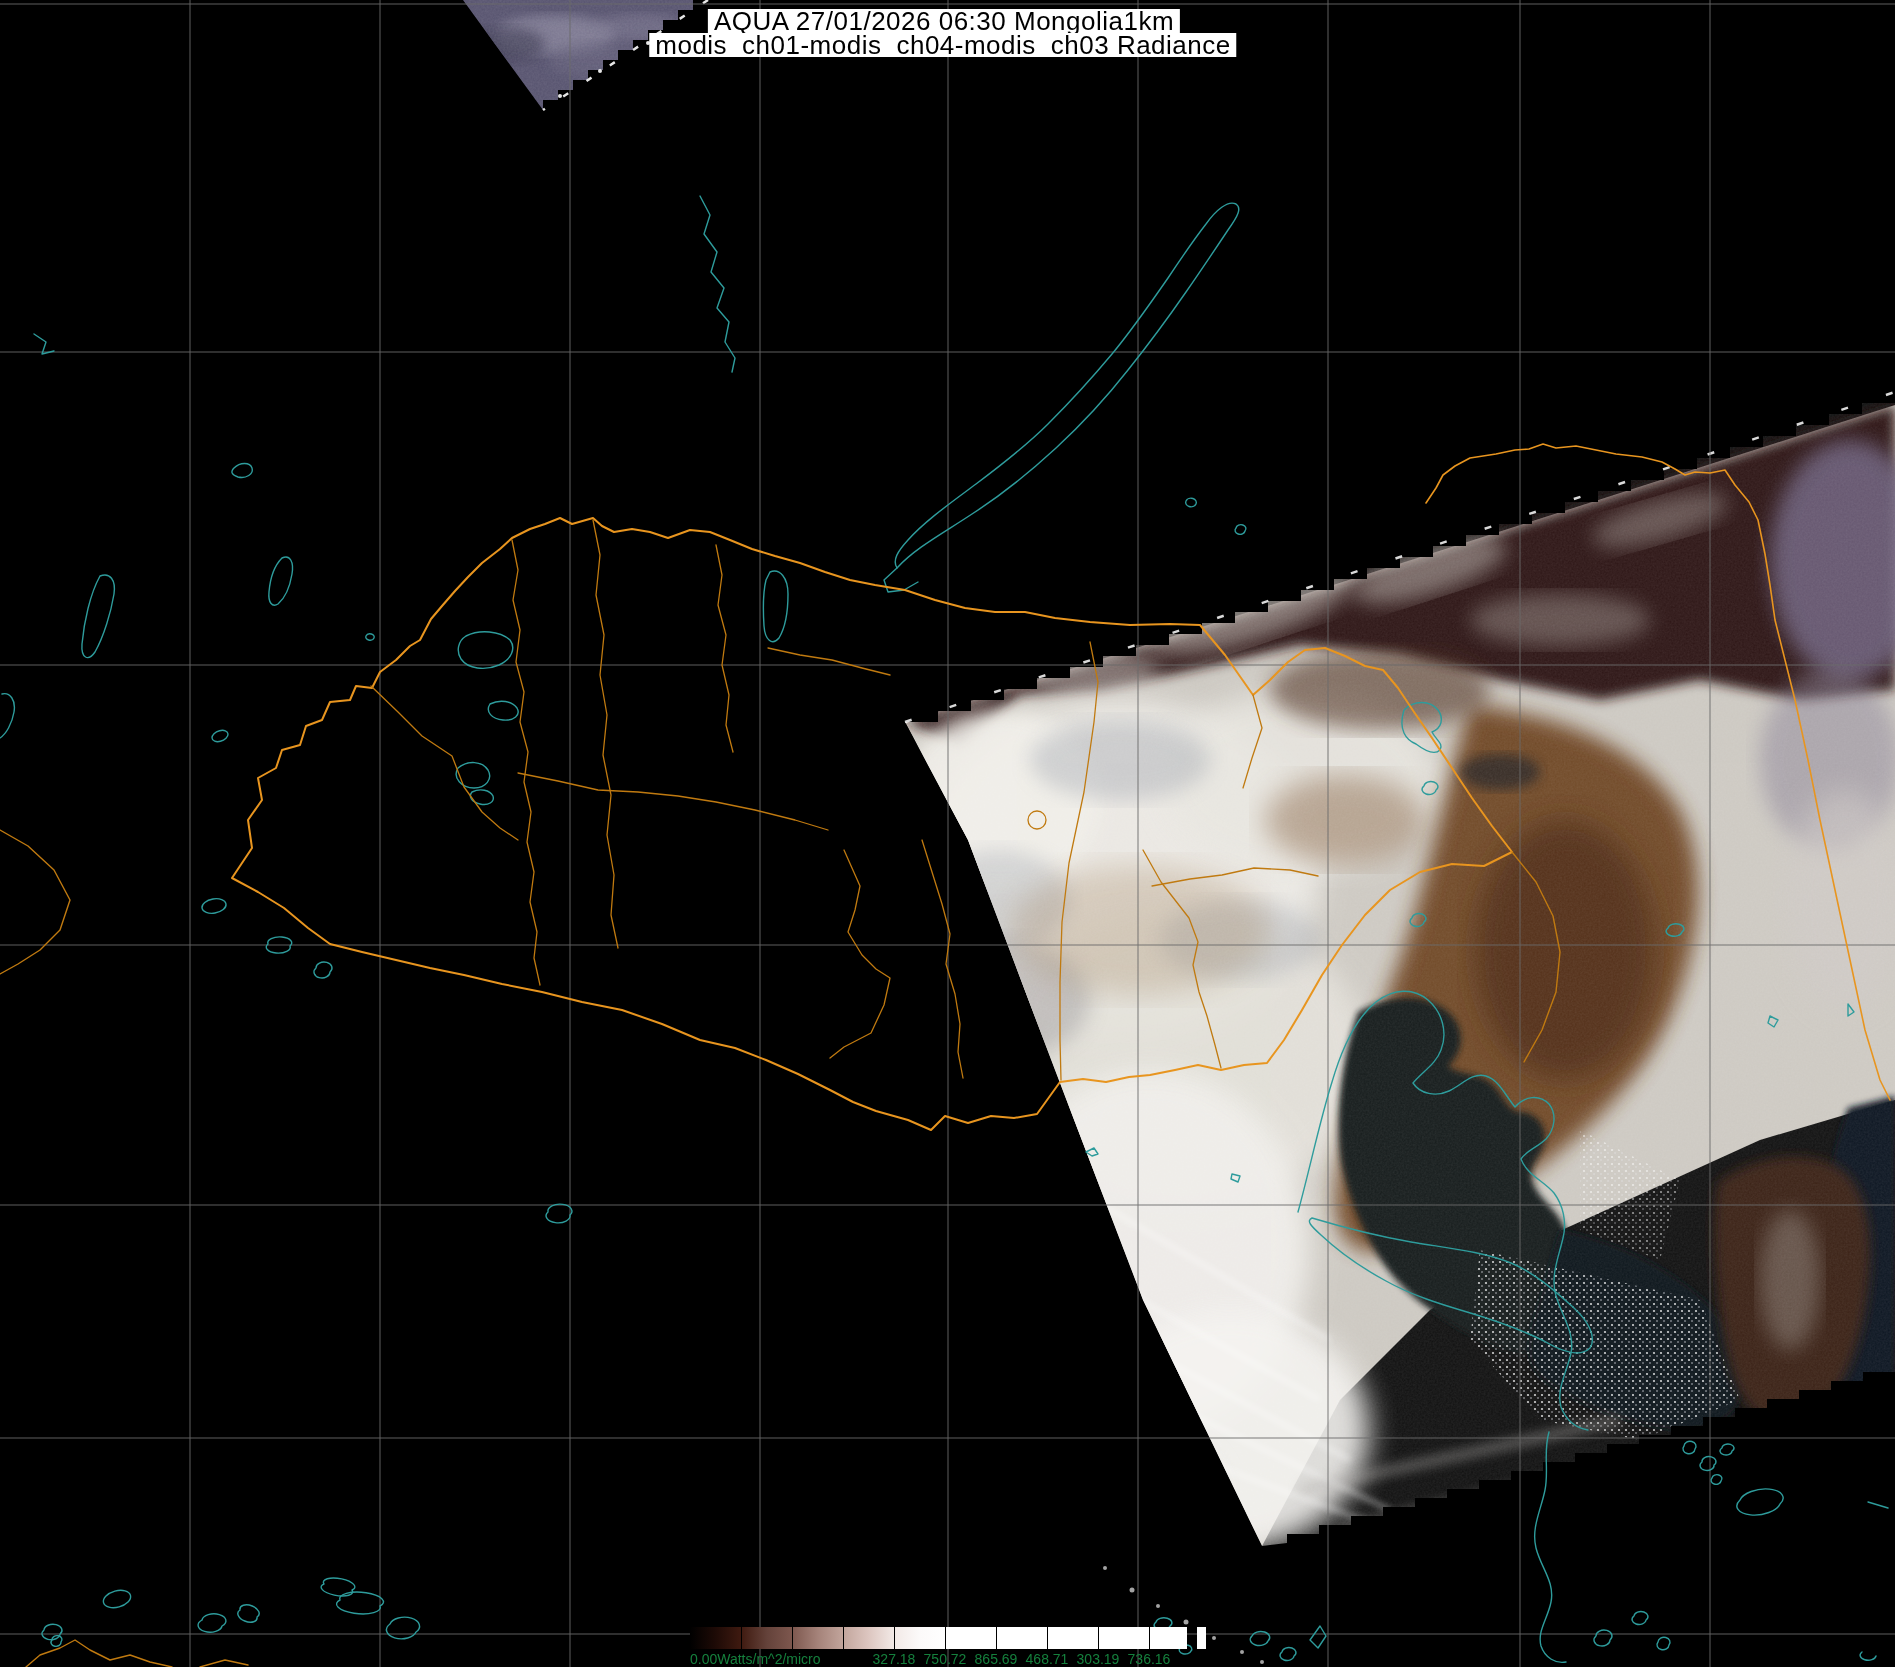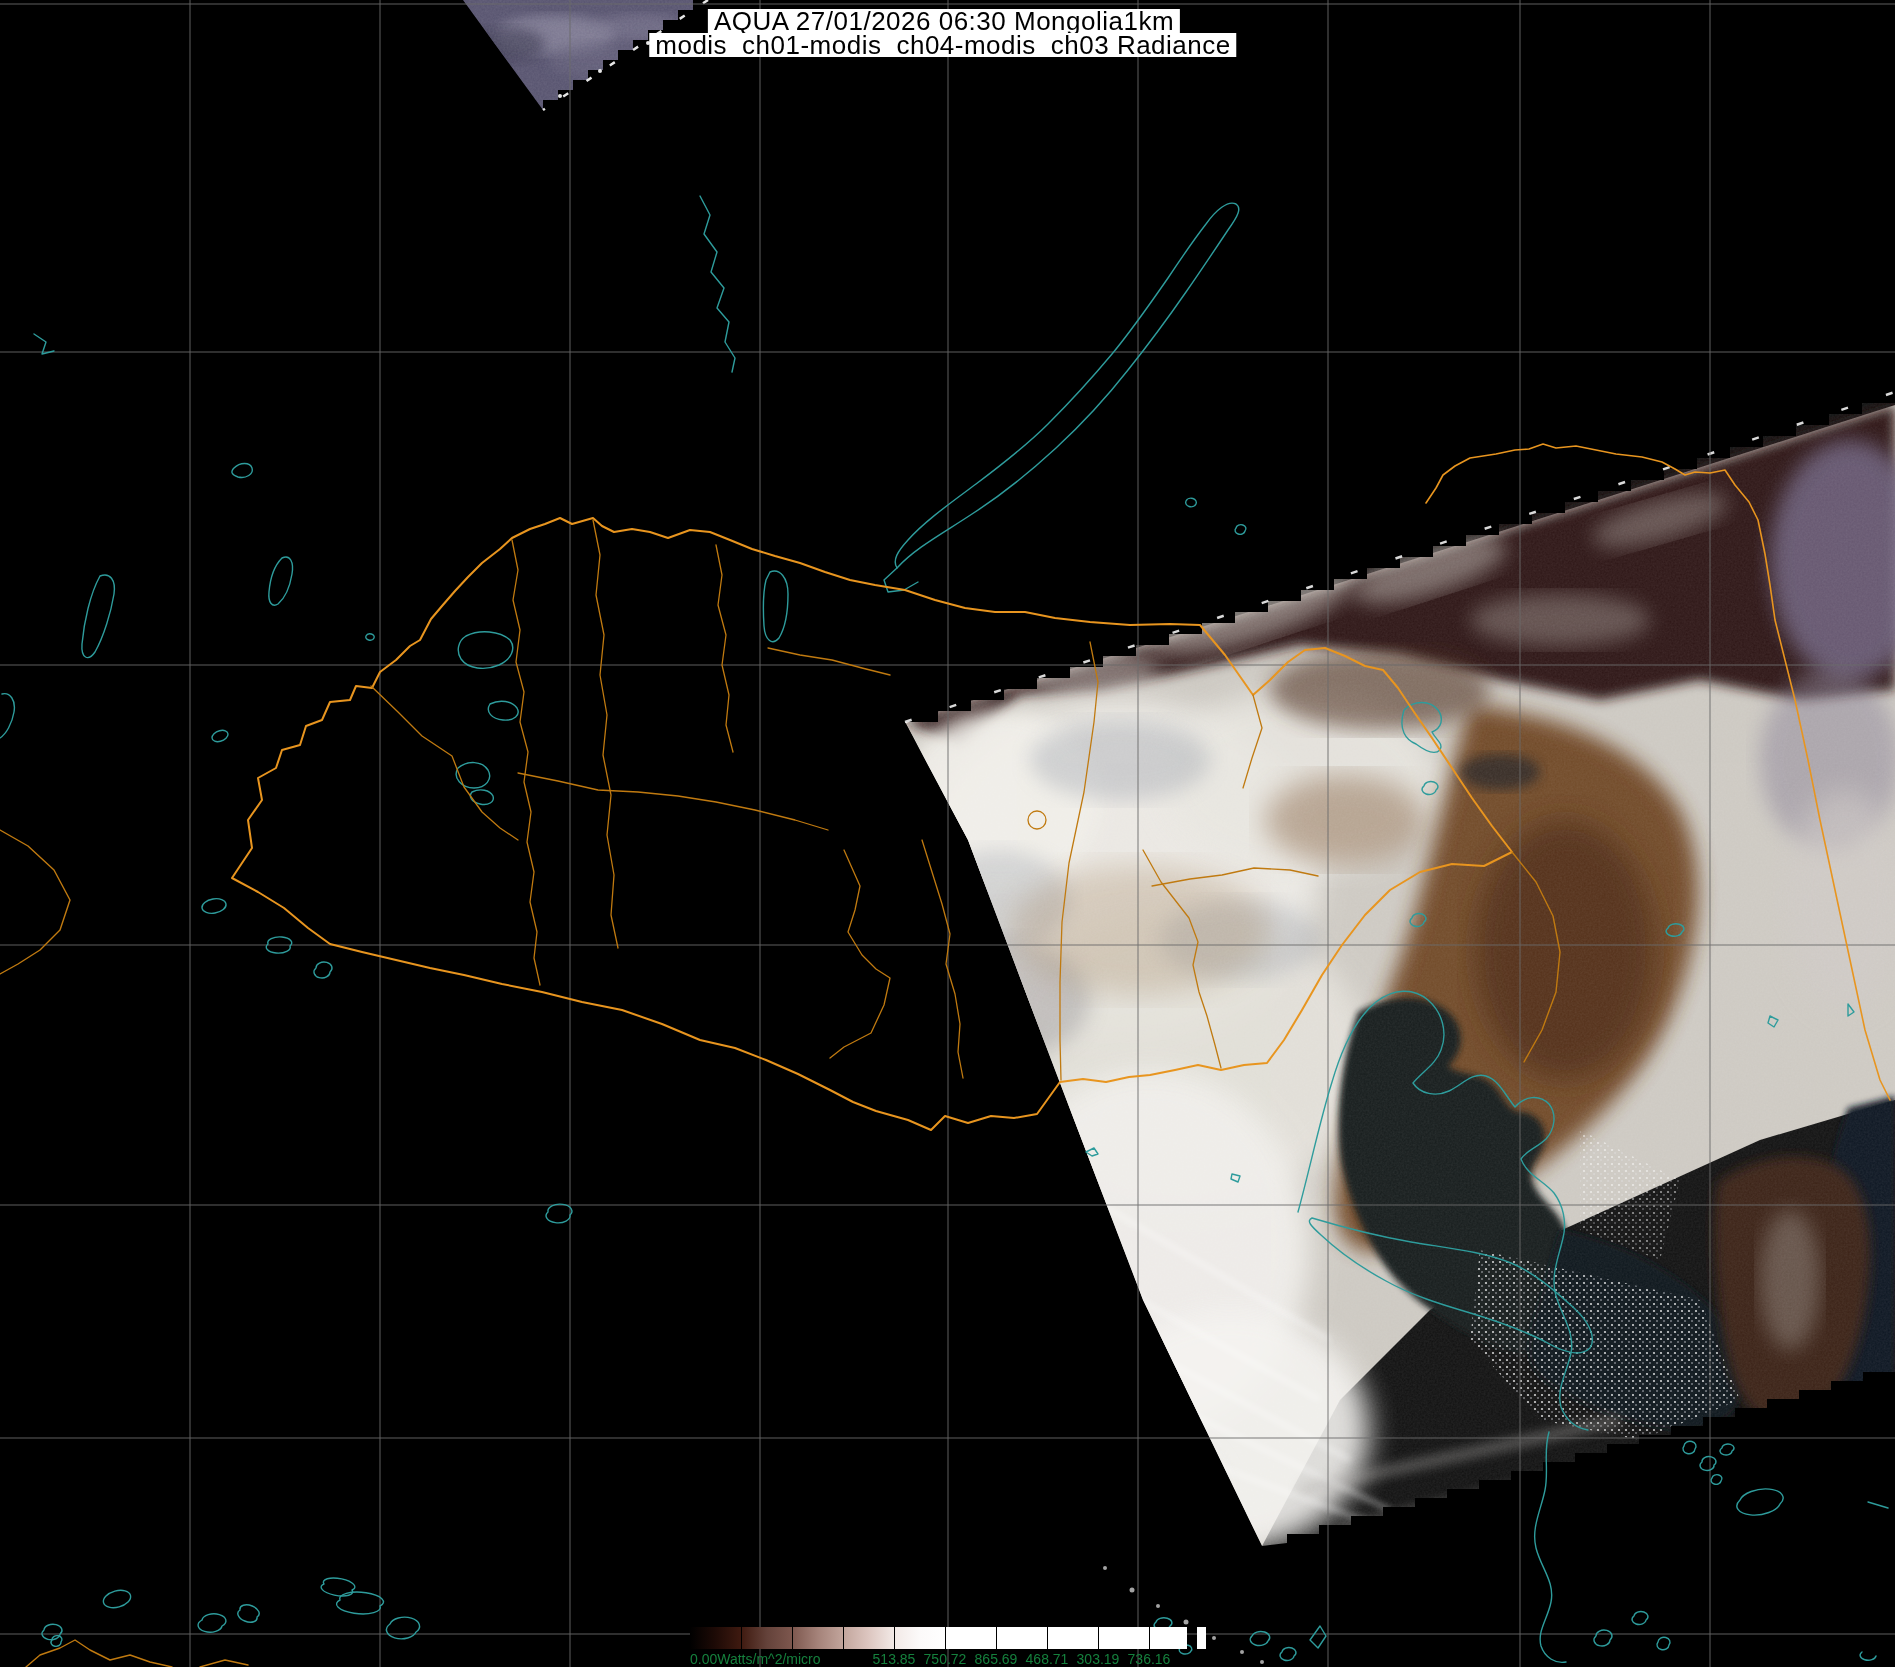--- a/index.html
+++ b/index.html
@@ -254,21 +254,21 @@
     <div class="cb-tick" style="left:102px"></div>
     <div class="cb-tick" style="left:153px"></div>
     <div class="cb-tick" style="left:204px"></div>
     <div class="cb-tick" style="left:255px"></div>
     <div class="cb-tick" style="left:306px"></div>
     <div class="cb-tick" style="left:357px"></div>
     <div class="cb-tick" style="left:408px"></div>
     <div class="cb-tick" style="left:459px"></div>
     <div class="cb-cap"></div>
     <div class="cb-label" style="left:0">0.00Watts/m^2/micro</div>
-    <div class="cb-label cb-num" style="left:204px">513.85</div>
+    <div class="cb-label cb-num" style="left:204px">327.18</div>
     <div class="cb-label cb-num" style="left:255px">750.72</div>
     <div class="cb-label cb-num" style="left:306px">865.69</div>
     <div class="cb-label cb-num" style="left:357px">468.71</div>
     <div class="cb-label cb-num" style="left:408px">303.19</div>
     <div class="cb-label cb-num" style="left:459px">736.16</div>
   </div>
 
 </div>
 
 </body></html>

